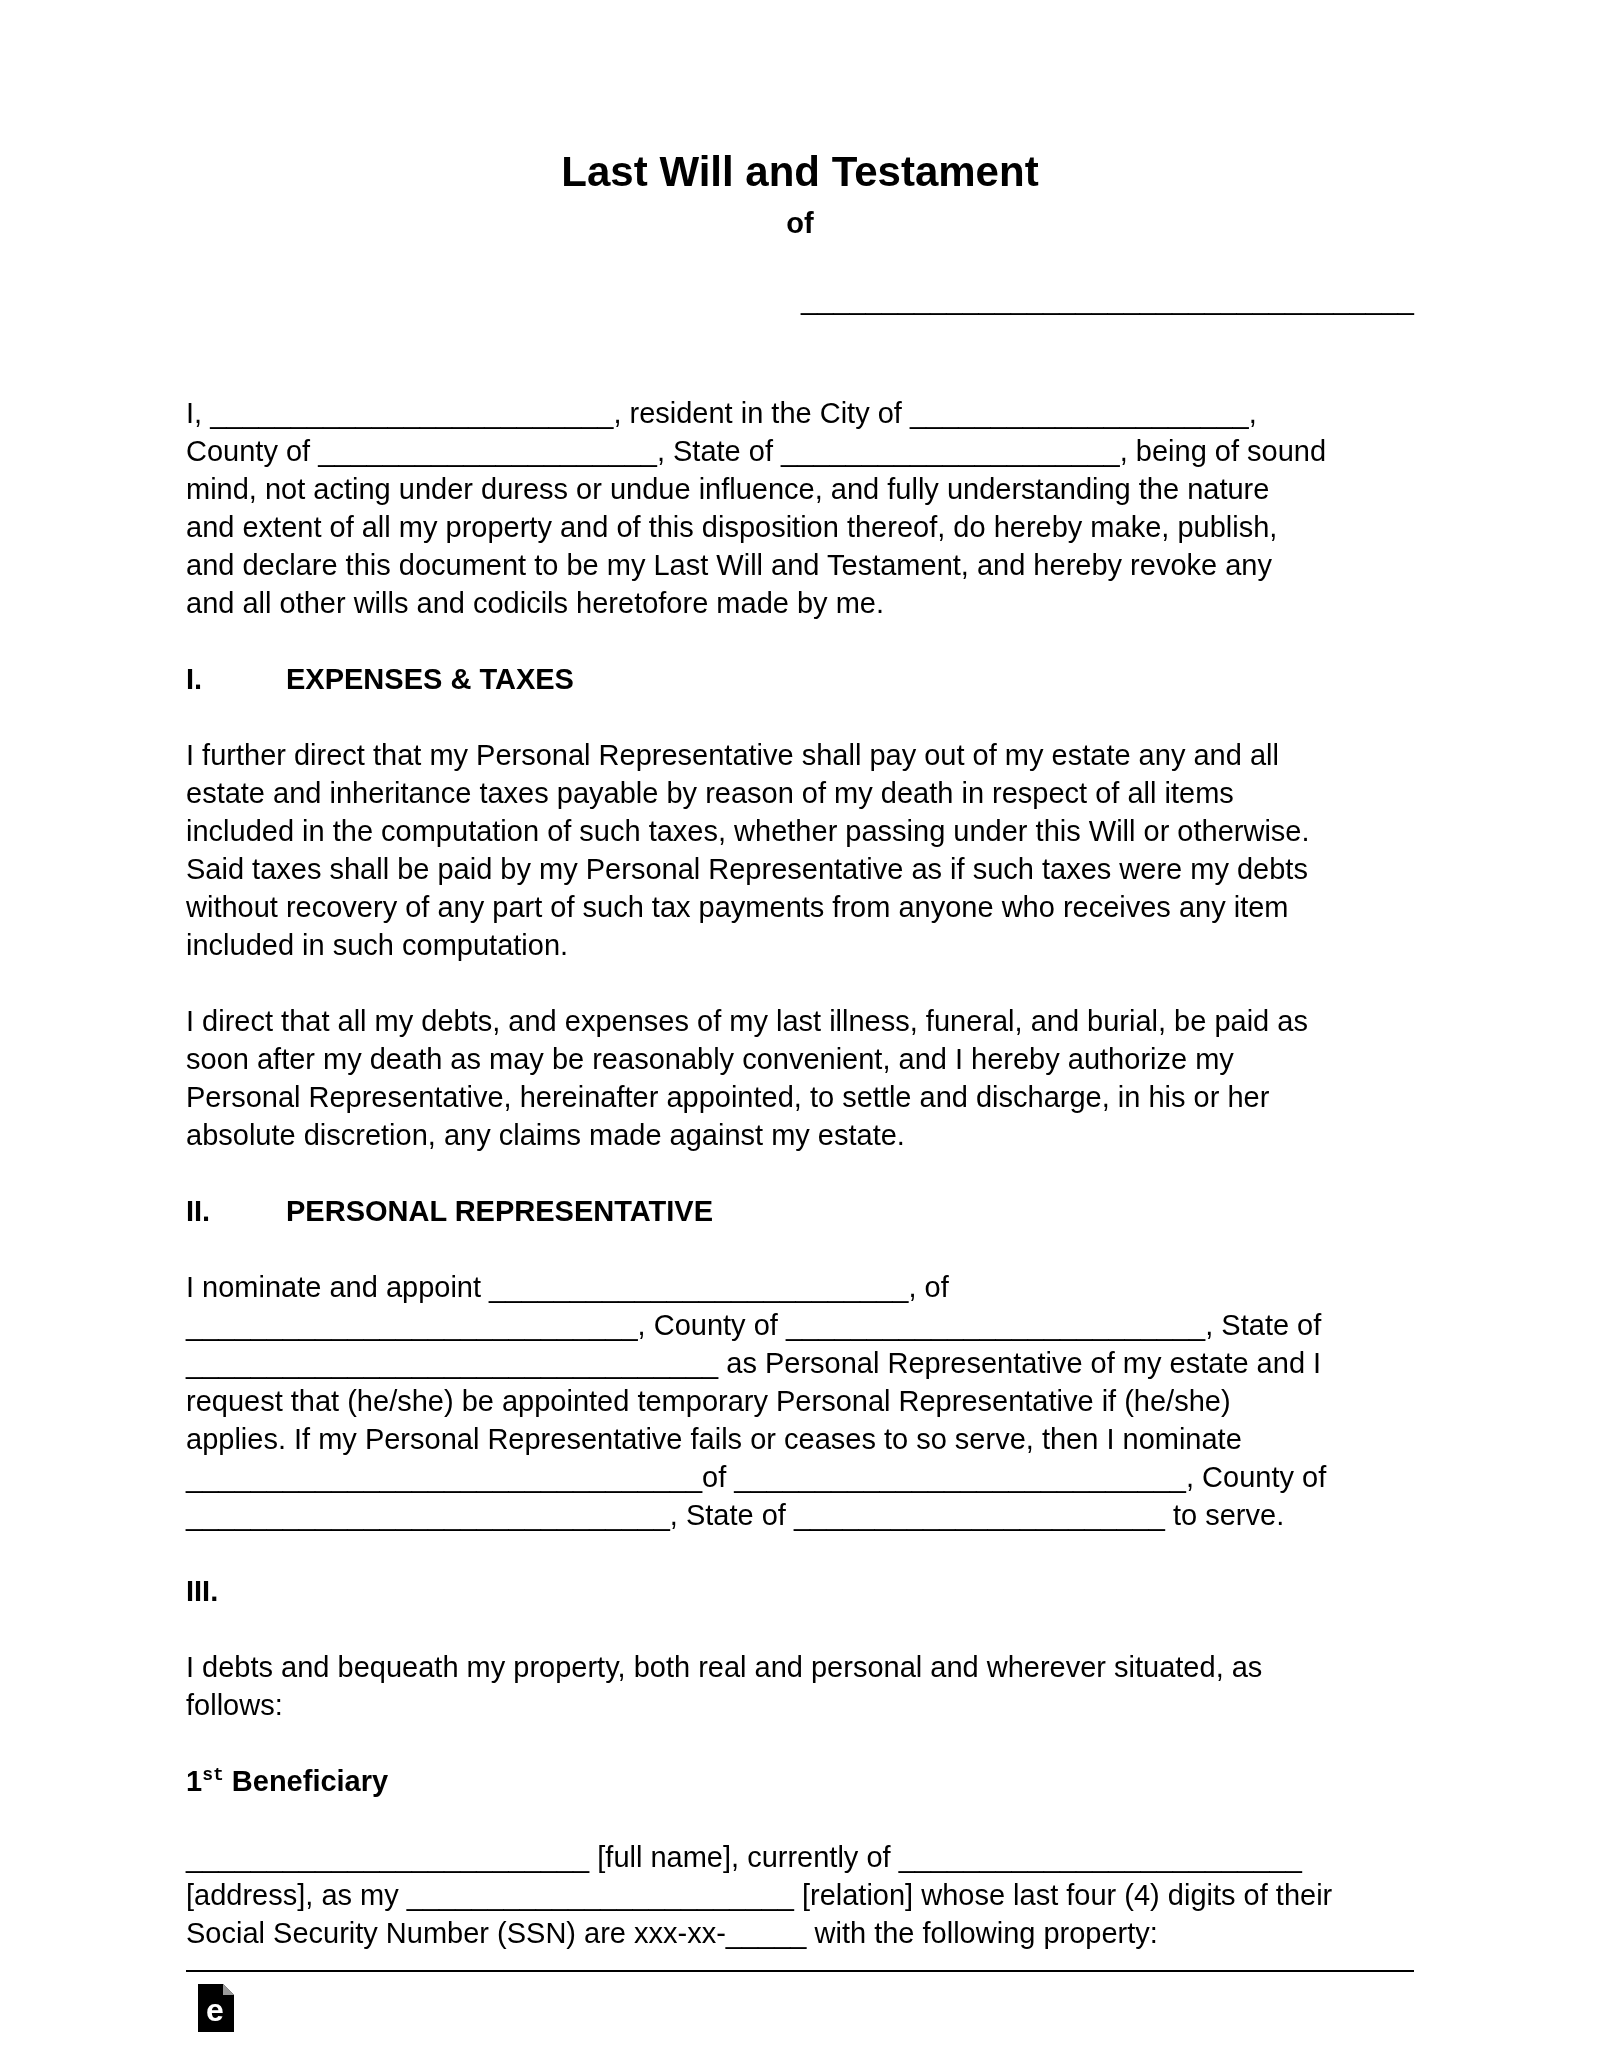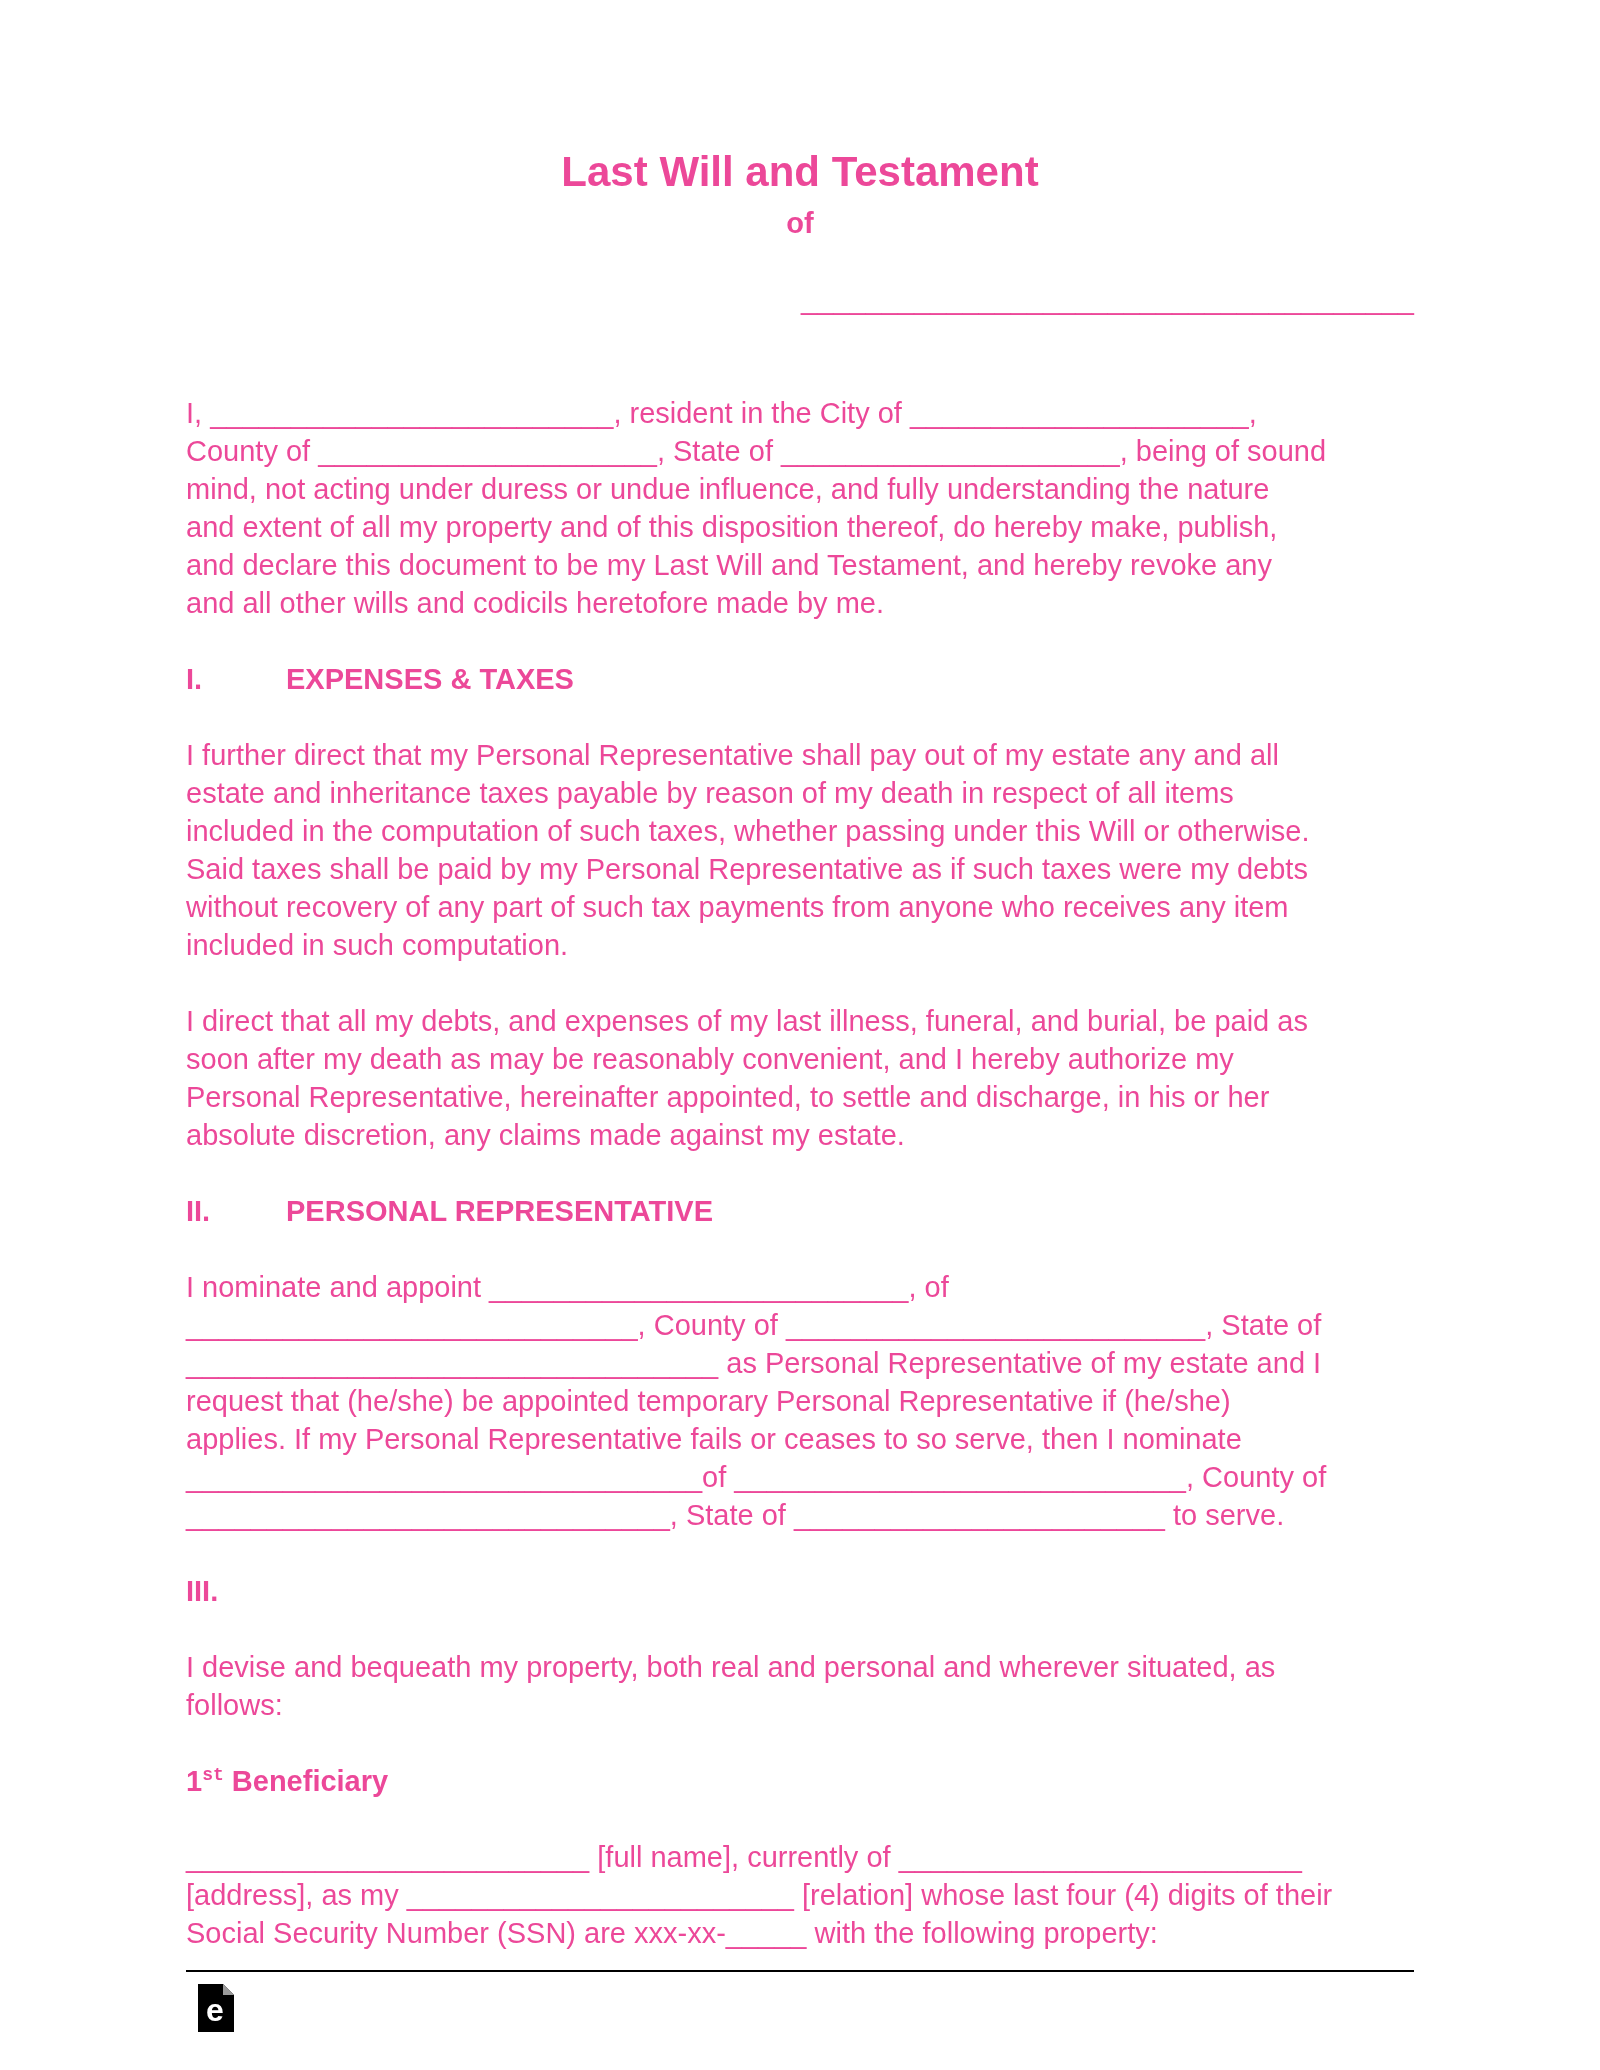--- a/index.html
+++ b/index.html
@@ -6,21 +6,21 @@
   .page {
     position: relative;
     width: 1600px;
     height: 2070px;
     background: #ffffff;
     box-sizing: border-box;
     padding: 148px 186px 0 186px;
     font-family: "Liberation Sans", "DejaVu Sans", sans-serif;
     font-size: 29px;
     line-height: 38px;
-    color: #ec4899;
+    color: #000000;
     overflow: hidden;
   }
   .doc-title {
     margin: 0;
     text-align: center;
     font-size: 42px;
     line-height: 48px;
     font-weight: bold;
   }
   .doc-subtitle {
@@ -105,21 +105,21 @@
 ____________________________, County of __________________________, State of
 _________________________________ as Personal Representative of my estate and I
 request that (he/she) be appointed temporary Personal Representative if (he/she)
 applies. If my Personal Representative fails or ceases to so serve, then I nominate
 ________________________________of ____________________________, County of
 ______________________________, State of _______________________ to serve.</p>
 
   <div class="sec-heading">
     <span class="sec-num">III.</span>
   </div>
-  <p class="para">I devise and bequeath my property, both real and personal and wherever situated, as
+  <p class="para">I debts and bequeath my property, both real and personal and wherever situated, as
 follows:</p>
 
   <div class="ben-heading"><span>1</span><sup>st</sup><span> Beneficiary</span></div>
   <p class="para">_________________________ [full name], currently of _________________________
 [address], as my ________________________ [relation] whose last four (4) digits of their
 Social Security Number (SSN) are xxx-xx-_____ with the following property:</p>
 
   <div class="footer-line"></div>
   <svg class="logo" viewBox="0 0 36 48" xmlns="http://www.w3.org/2000/svg">
     <path d="M0 0 H25 L36 11 V48 H0 Z" fill="#000000"></path>

